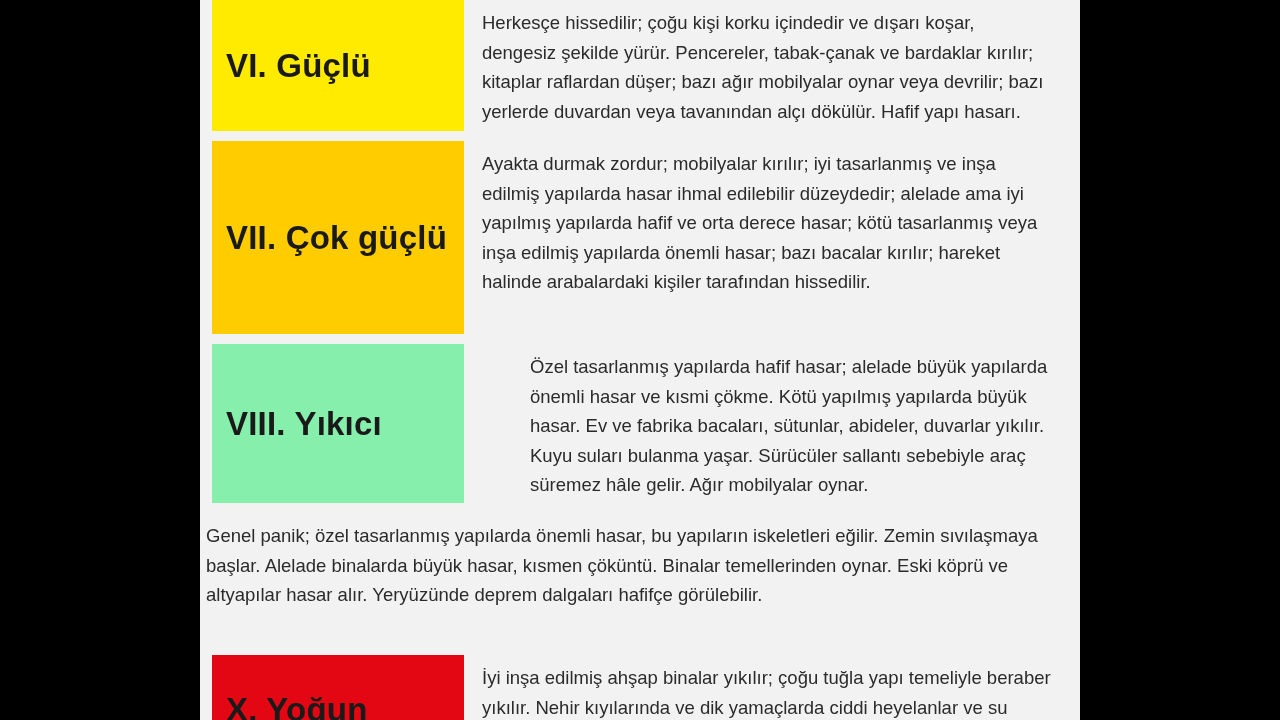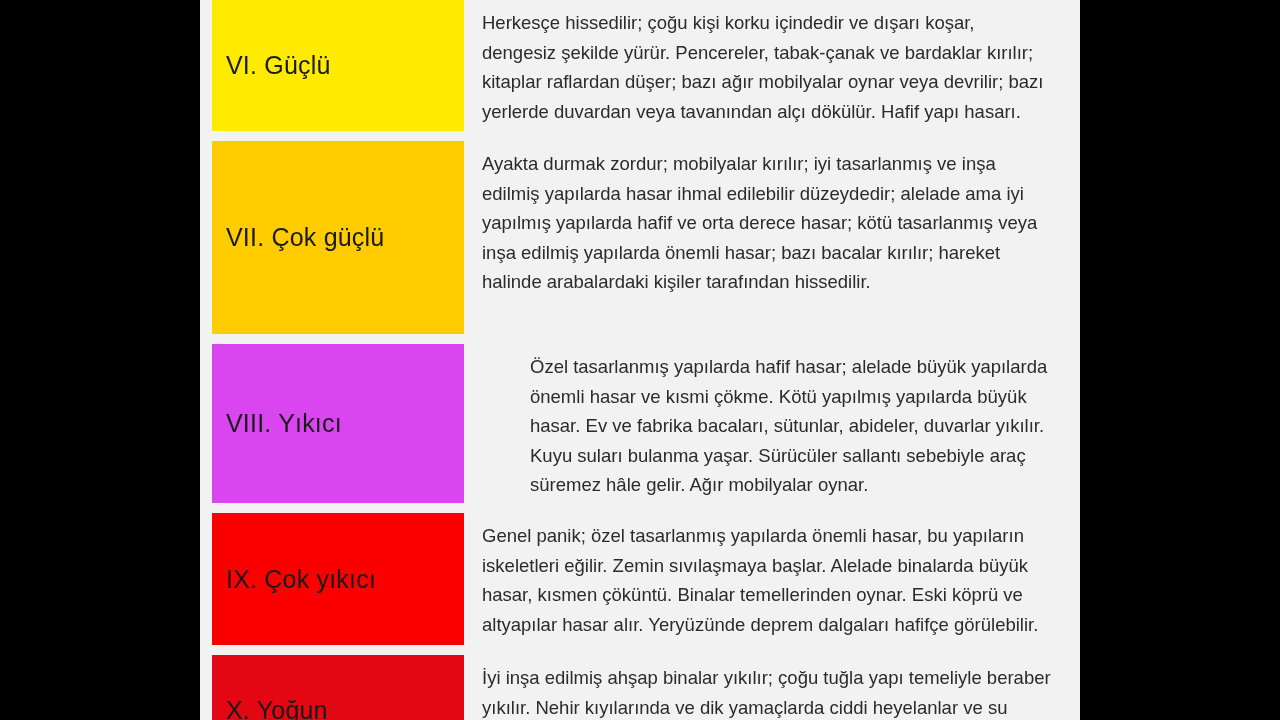--- a/index.html
+++ b/index.html
@@ -40,22 +40,22 @@
     width: 880px;
   }
   .cell-level {
     width: 252px;
     min-width: 252px;
     display: flex;
     align-items: center;
     box-sizing: border-box;
     padding-left: 14px;
     color: #1a1a1a;
-    font-size: 25px;
-    font-weight: normal;
+    font-size: 33px;
+    font-weight: bold;
     letter-spacing: 0.2px;
     margin-left: 12px;
     margin-right: 12px;
   }
   .cell-desc {
     flex: 1;
     box-sizing: border-box;
     padding: 8px 28px 8px 6px;
     color: #2b2b2b;
     font-size: 18.5px;
@@ -93,33 +93,30 @@
         <div class="cell-level" style="background:#ffcc00; height:193px;">
           <span>VII. Çok güçlü</span>
         </div>
         <div class="cell-desc" style="height:159px;">
           <span class="desc-inner">Ayakta durmak zordur; mobilyalar kırılır; iyi tasarlanmış ve inşa edilmiş yapılarda hasar ihmal edilebilir düzeydedir; alelade ama iyi yapılmış yapılarda hafif ve orta derece hasar; kötü tasarlanmış veya inşa edilmiş yapılarda önemli hasar; bazı bacalar kırılır; hareket halinde arabalardaki kişiler tarafından hissedilir.</span>
         </div>
       </div>
       <div class="row-gap"></div>
 
       <div class="row">
-        <div class="cell-level" style="background:#d946ef; height:159px;">
+        <div class="cell-level" style="background:#86efac; height:159px;">
           <span>VIII. Yıkıcı</span>
         </div>
         <div class="cell-desc" style="height:159px;margin-left:48px;">
           <span class="desc-inner">Özel tasarlanmış yapılarda hafif hasar; alelade büyük yapılarda önemli hasar ve kısmi çökme. Kötü yapılmış yapılarda büyük hasar. Ev ve fabrika bacaları, sütunlar, abideler, duvarlar yıkılır. Kuyu suları bulanma yaşar. Sürücüler sallantı sebebiyle araç süremez hâle gelir. Ağır mobilyalar oynar.</span>
         </div>
       </div>
       <div class="row-gap"></div>
 
       <div class="row">
-        <div class="cell-level" style="background:#fb0000; height:132px;">
-          <span>IX. Çok yıkıcı</span>
-        </div>
         <div class="cell-desc" style="height:132px;">
           <span class="desc-inner">Genel panik; özel tasarlanmış yapılarda önemli hasar, bu yapıların iskeletleri eğilir. Zemin sıvılaşmaya başlar. Alelade binalarda büyük hasar, kısmen çöküntü. Binalar temellerinden oynar. Eski köprü ve altyapılar hasar alır. Yeryüzünde deprem dalgaları hafifçe görülebilir.</span>
         </div>
       </div>
       <div class="row-gap"></div>
 
       <div class="row">
         <div class="cell-level" style="background:#e30613; height:110px;">
           <span>X. Yoğun</span>
         </div>

